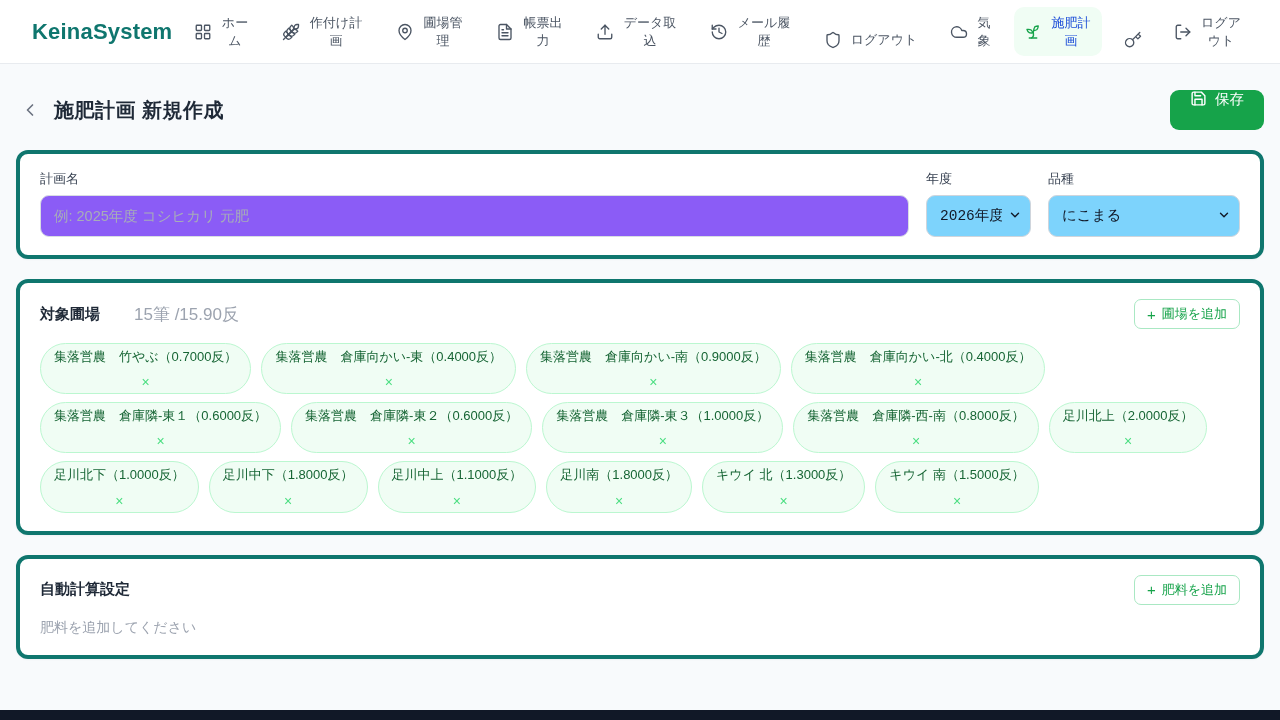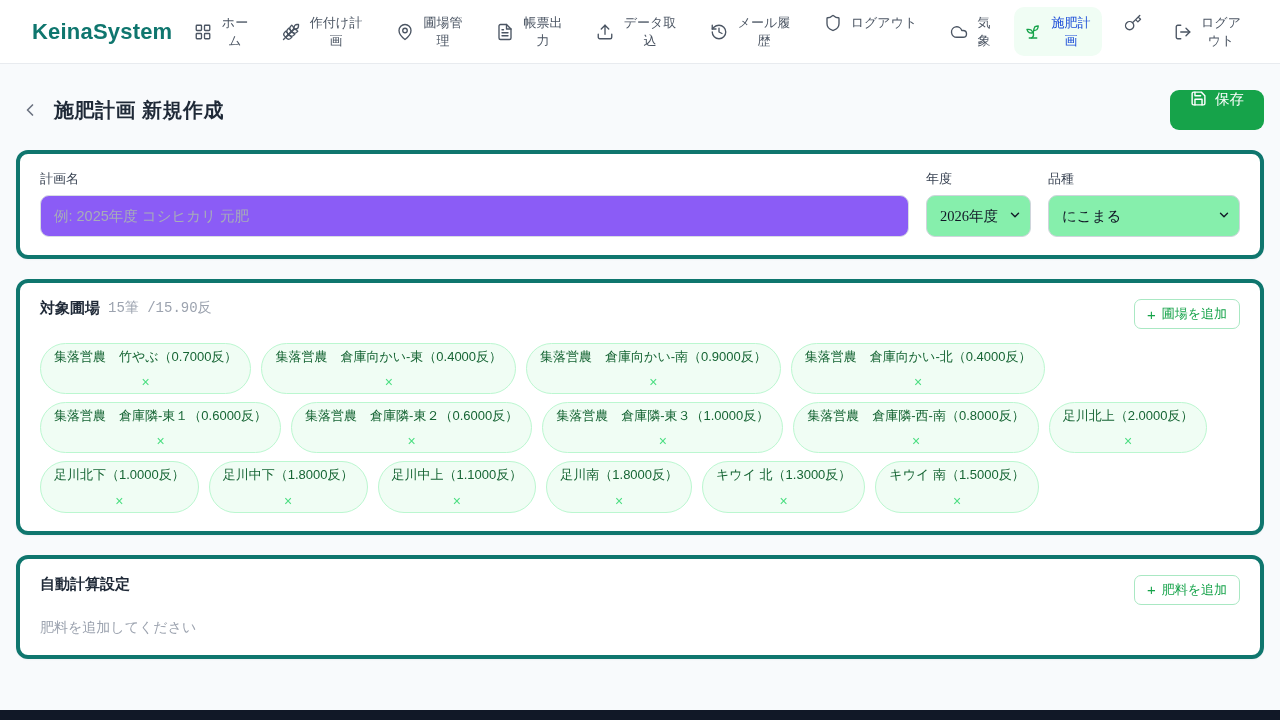--- a/index.html
+++ b/index.html
@@ -2,21 +2,21 @@
 <html><head>
 <meta charset="utf-8">
 <style>
   * { margin:0; padding:0; box-sizing:border-box; }
   html,body { width:1280px; height:720px; overflow:hidden; }
   body { font-family:"Liberation Sans","DejaVu Sans",sans-serif; background:#f8fafc; position:relative; }
 
   
   .topbar { height:64px; background:#ffffff; border-bottom:1px solid #e8ebef; display:flex; align-items:center; justify-content:space-between; padding:0 28px 0 32px; }
   .brand { font-size:22px; font-weight:bold; color:#0f766e; letter-spacing:.2px; cursor:pointer; }
-  .nav { display:flex; align-items:flex-start; gap:12px; }
+  .nav { display:flex; align-items:flex-end; gap:12px; }
   .nav-item { display:flex; align-items:center; gap:8px; padding:7px 10px; border-radius:10px; color:#4b5563; font-size:13px; cursor:pointer; }
   .nav-item .nav-icon { display:flex; align-items:center; color:#4b5563; }
   .nav-item.active { background:#f0fdf4; color:#1d4ed8; }
   .nav-item.active .nav-icon { color:#16a34a; }
   .nav-label { text-align:center; line-height:1.35; }
   .nw-home   { width:30px; }
   .nw-saku   { width:56px; }
   .nw-hojo   { width:42px; }
   .nw-cho    { width:42px; }
   .nw-data   { width:56px; }
@@ -36,26 +36,26 @@
   
   .card { background:#fff; border:4px solid #0f766e; border-radius:12px; box-shadow:0 1px 2px rgba(16,24,40,.04); margin:0 16px 20px; padding:16px 20px 18px; }
   .form-row { display:flex; gap:17px; }
   .field label { display:block; font-size:13px; color:#374151; margin-bottom:7px; }
   .field.grow { flex:1; }
   .field.year { width:105px; flex:none; }
   .field.variety { width:192px; flex:none; }
   .text-input { width:100%; height:42px; border:1px solid #d8dde3; border-radius:9px; padding:0 13px; font-size:14.5px; color:#1f2937; font-family:inherit; background:#8b5cf6; }
   .text-input::placeholder { color:#a7adb8; }
   .select-wrap { position:relative; }
-  .select-wrap select { width:100%; height:42px; border:1px solid #cfd5dc; border-radius:9px; padding:0 28px 0 13px; font-size:14.5px; color:#111827; font-family:Liberation Serif, serif; background:#86efac; appearance:none; -webkit-appearance:none; cursor:pointer; }
+  .select-wrap select { width:100%; height:42px; border:1px solid #cfd5dc; border-radius:9px; padding:0 28px 0 13px; font-size:14.5px; color:#111827; font-family:Liberation Mono, monospace; background:#7dd3fc; appearance:none; -webkit-appearance:none; cursor:pointer; }
   .select-wrap .chev { position:absolute; right:9px; top:13px; color:#111827; pointer-events:none; }
 
-  .card-head { display:flex; align-items:flex-start; margin-bottom:14px; }
+  .card-head { display:flex; align-items:center; margin-bottom:14px;gap:12px; }
   .sec-title { font-size:15px; font-weight:bold; color:#1f2937; }
-  .sec-sub { font-size:14px; color:#9ca3af; margin-left:8px;font-family:Liberation Mono, monospace; }
+  .sec-sub { font-size:17px; color:#9ca3af; margin-left:22px; }
   .add-btn { margin-left:auto; background:#fff; color:#16a34a; border:1px solid #a9e8c3; border-radius:7px; height:30px; padding:0 12px; font-size:13px; display:flex; align-items:center; gap:6px; cursor:pointer; font-family:inherit; }
   .add-btn .plus { font-size:15px; line-height:1; }
 
   
   .chips { display:flex; flex-wrap:wrap; gap:8px 10px; }
   .chip { display:inline-flex; align-items:center; gap:9px; background:#f0fdf4; border:1px solid #bbf7d0; color:#166534; border-radius:9999px; padding:4px 13px; font-size:13px; line-height:1.4; white-space:nowrap;flex-direction:column; }
   .chip-x { background:none; border:none; color:#4ade80; font-size:14px; line-height:1; cursor:pointer; padding:0; font-family:inherit; }
 
   .empty-msg { color:#9ca3af; font-size:14px; margin-top:4px; }
 

